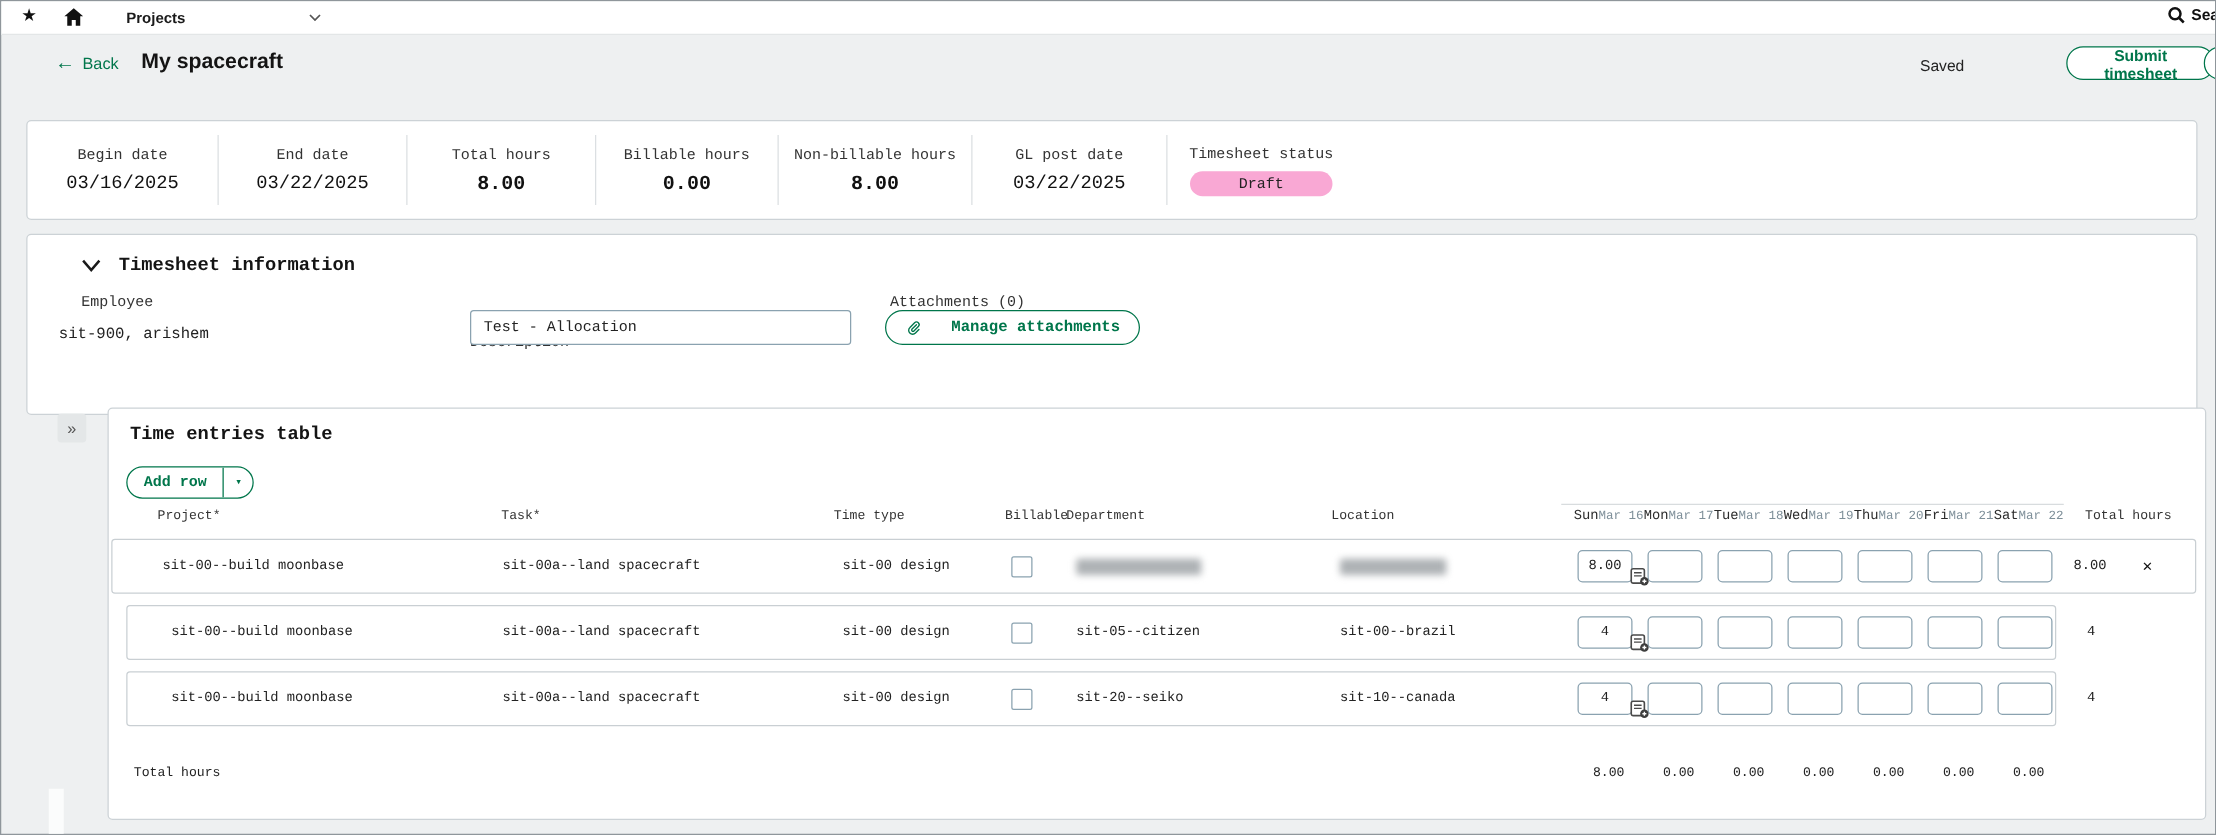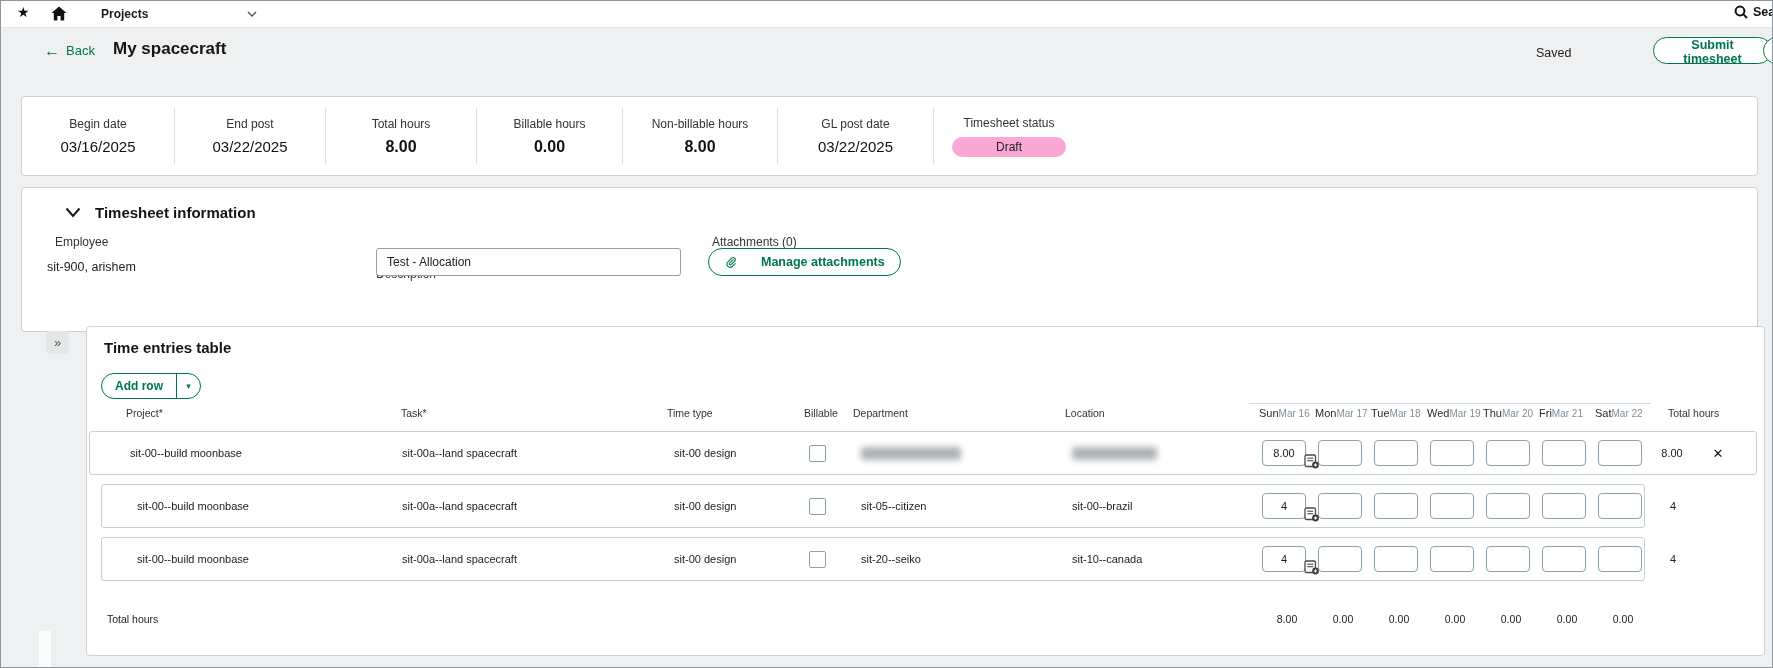--- a/index.html
+++ b/index.html
@@ -18,39 +18,39 @@
   
   .back{position:absolute;left:43px;top:42px;display:flex;align-items:center;gap:6px;color:#00764b;font-size:13px;cursor:pointer;text-decoration:none;}
   .back .arr{font-size:16px;line-height:13px;}
   .page-title{position:absolute;left:112px;top:38px;font-size:17px;font-weight:bold;margin:0;color:#141414;}
   .saved{position:absolute;left:1535px;top:45px;font-size:12.5px;color:#222;}
   .pill{box-sizing:border-box;border:1.5px solid #00764b;border-radius:14px;background:#fff;color:#00764b;
     font-size:12.5px;font-weight:bold;font-family:inherit;cursor:pointer;}
   .submit{position:absolute;left:1652px;top:36px;height:27px;padding:0 16px;}
   .pill-partial{position:absolute;left:1762px;top:36px;height:27px;width:44px;border:1.5px solid #00764b;border-radius:14px;background:#fff;box-sizing:border-box;cursor:pointer;}
   
-  .card{position:absolute;background:#fff;border:1px solid #ccd2d6;border-radius:4px;box-sizing:border-box;}
+  .card{position:absolute;background:#fff;border:1px solid #ccd2d6;border-radius:4px;box-sizing:border-box;font-family:Liberation Mono, monospace;}
   
   .summary-card{left:20px;top:95px;width:1737px;height:80px;display:flex;align-items:center;}
   .sum-cell{height:56px;display:flex;flex-direction:column;align-items:center;justify-content:center;gap:7px;box-sizing:border-box;}
   .sum-cell.divider{border-right:1px solid #dbdfe2;}
   .sum-cell:nth-child(1){width:153px;} .sum-cell:nth-child(2){width:151px;}
   .sum-cell:nth-child(3){width:151px;} .sum-cell:nth-child(4){width:146px;}
   .sum-cell:nth-child(5){width:155px;} .sum-cell:nth-child(6){width:156px;}
   .sum-cell:nth-child(7){width:150px;}
   .sum-label{font-size:12px;color:#333;}
   .sum-value{font-size:15px;color:#111;}
   .sum-value.bold{font-size:16px;font-weight:bold;}
   .status-pill{width:114px;height:20px;border-radius:10px;background:#f9a8d4;color:#222;font-size:12px;display:flex;align-items:center;justify-content:center;}
   
   .info-card{left:20px;top:186px;width:1737px;height:145px;}
   .sec-head{position:absolute;left:43px;top:16px;display:flex;align-items:center;gap:14px;}
   .sec-head h2{margin:0;font-size:15px;font-weight:bold;color:#141414;}
   .info-label{position:absolute;top:47px;font-size:12px;color:#333;}
-  .lab-emp{left:33px;} .lab-desc{left:354px;margin-top:32px;} .lab-att{left:690px;}
+  .lab-emp{left:43px;} .lab-desc{left:354px;margin-top:32px;} .lab-att{left:690px;}
   .emp-value{position:absolute;left:25px;top:72px;font-size:12.5px;color:#222;}
   .desc-input{position:absolute;left:354px;top:60px;width:305px;height:28px;box-sizing:border-box;border:1px solid #8aa2b0;border-radius:3px;padding:0 10px;font-size:12px;font-family:inherit;color:#222;}
   .manage-btn{position:absolute;left:686px;top:60px;height:28px;display:flex;align-items:center;gap:23px;padding:0 15px;}
   
   .expand-btn{position:absolute;left:45px;top:330px;width:23px;height:23px;background:#e4e7e8;border:none;border-radius:3px;color:#555;font-size:13px;line-height:21px;text-align:center;cursor:pointer;padding:0;}
   .corner-strip{position:absolute;left:38px;top:630px;width:12px;height:37px;background:#fbfcfc;}
   
   .entries-card{left:85px;top:325px;width:1679px;height:330px;}
   .entries-title{position:absolute;left:17px;top:12px;margin:0;font-size:15px;font-weight:bold;color:#141414;}
   .addrow{position:absolute;left:14px;top:46px;height:24px;display:flex;align-items:stretch;border:1.5px solid #00764b;border-radius:13px;background:#fff;overflow:hidden;cursor:pointer;}
@@ -134,21 +134,21 @@
   <span class="saved">Saved</span>
   <button class="pill submit">Submit timesheet</button>
   <div class="pill-partial"></div>
 
   <div class="card summary-card" id="summaryBar">
       <div class="sum-cell divider">
         <div class="sum-label">Begin date</div>
         <div class="sum-value">03/16/2025</div>
       </div>
       <div class="sum-cell divider">
-        <div class="sum-label">End post</div>
+        <div class="sum-label">End date</div>
         <div class="sum-value">03/22/2025</div>
       </div>
       <div class="sum-cell divider">
         <div class="sum-label">Total hours</div>
         <div class="sum-value bold">8.00</div>
       </div>
       <div class="sum-cell divider">
         <div class="sum-label">Billable hours</div>
         <div class="sum-value bold">0.00</div>
       </div>

